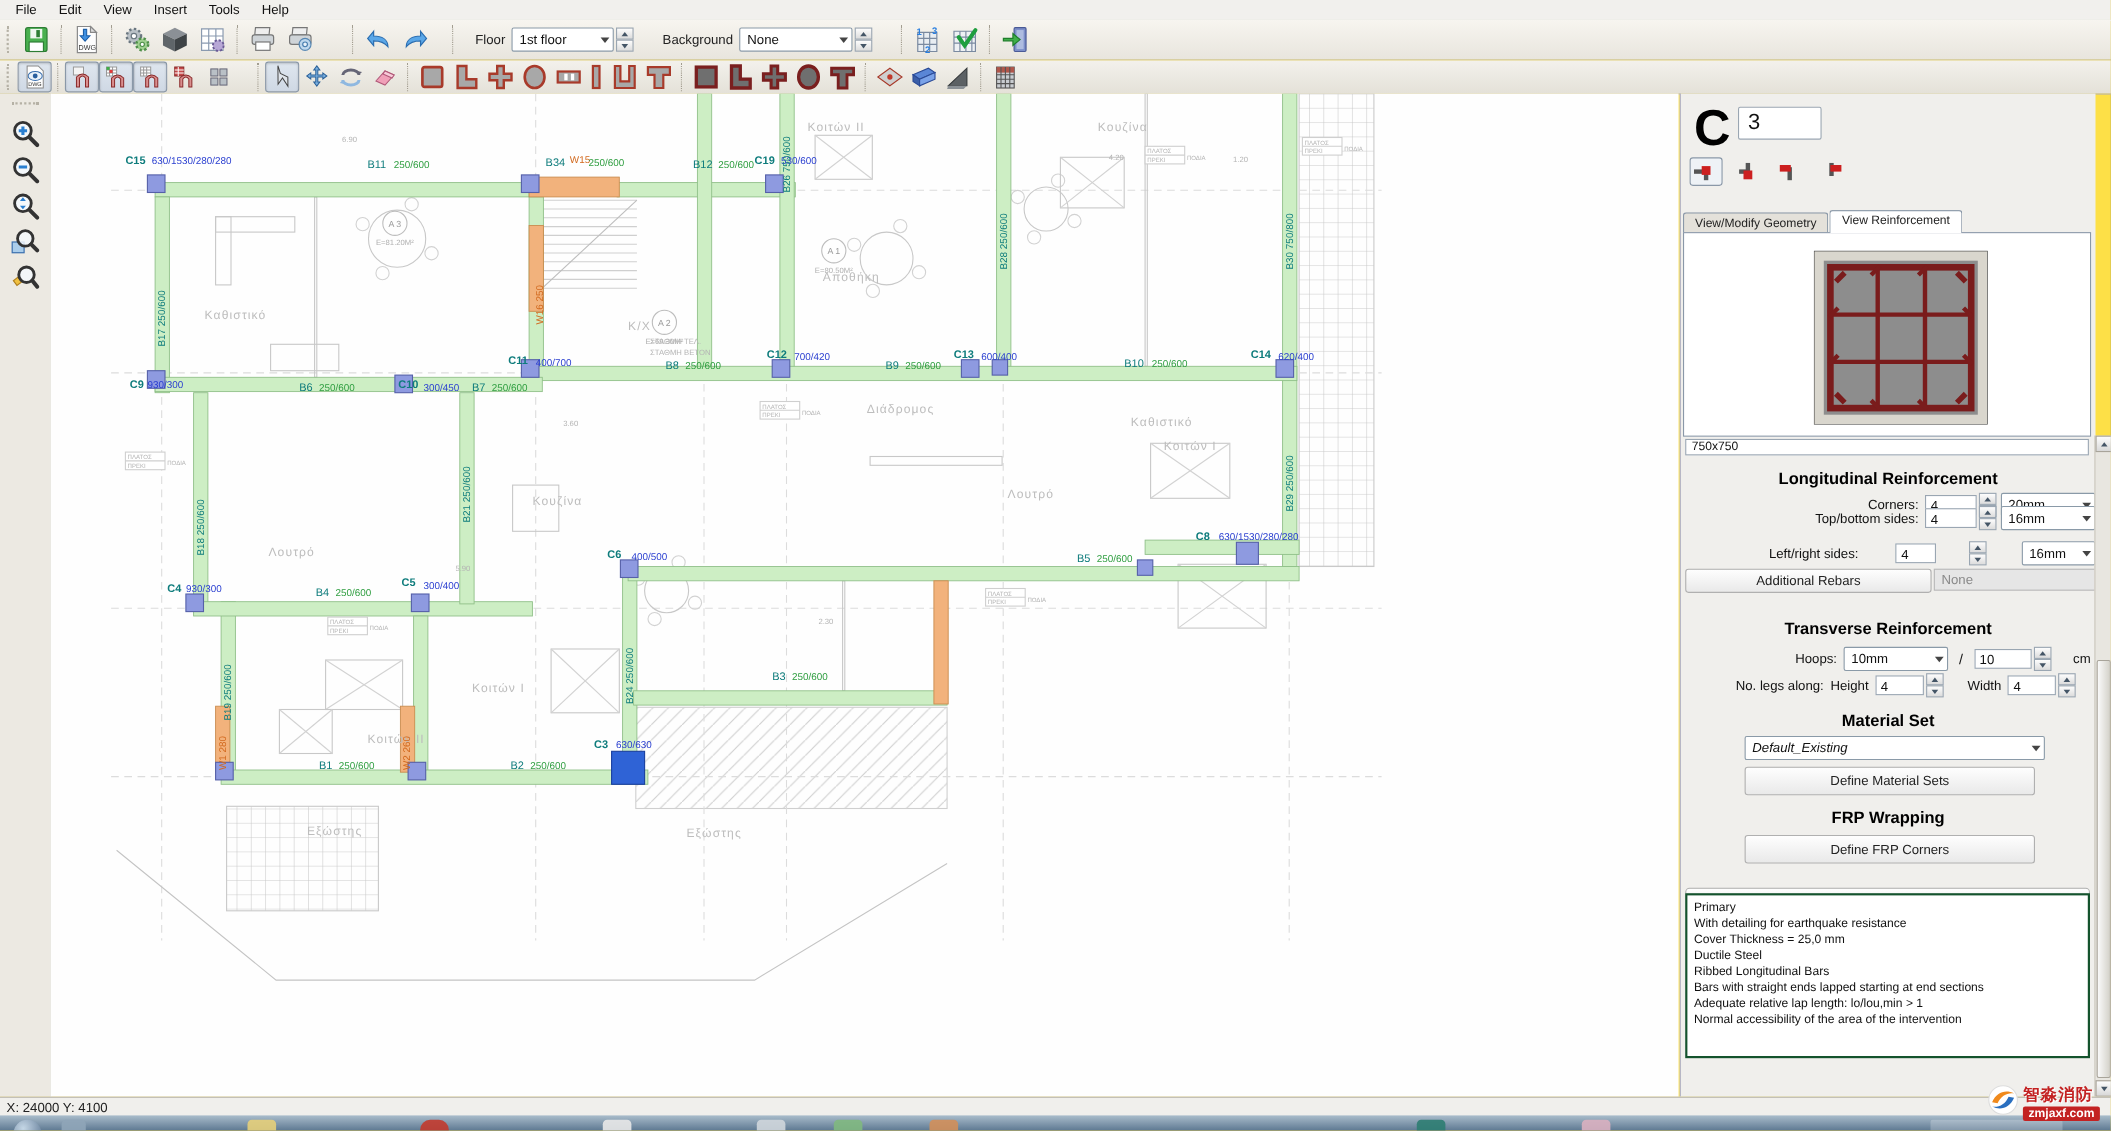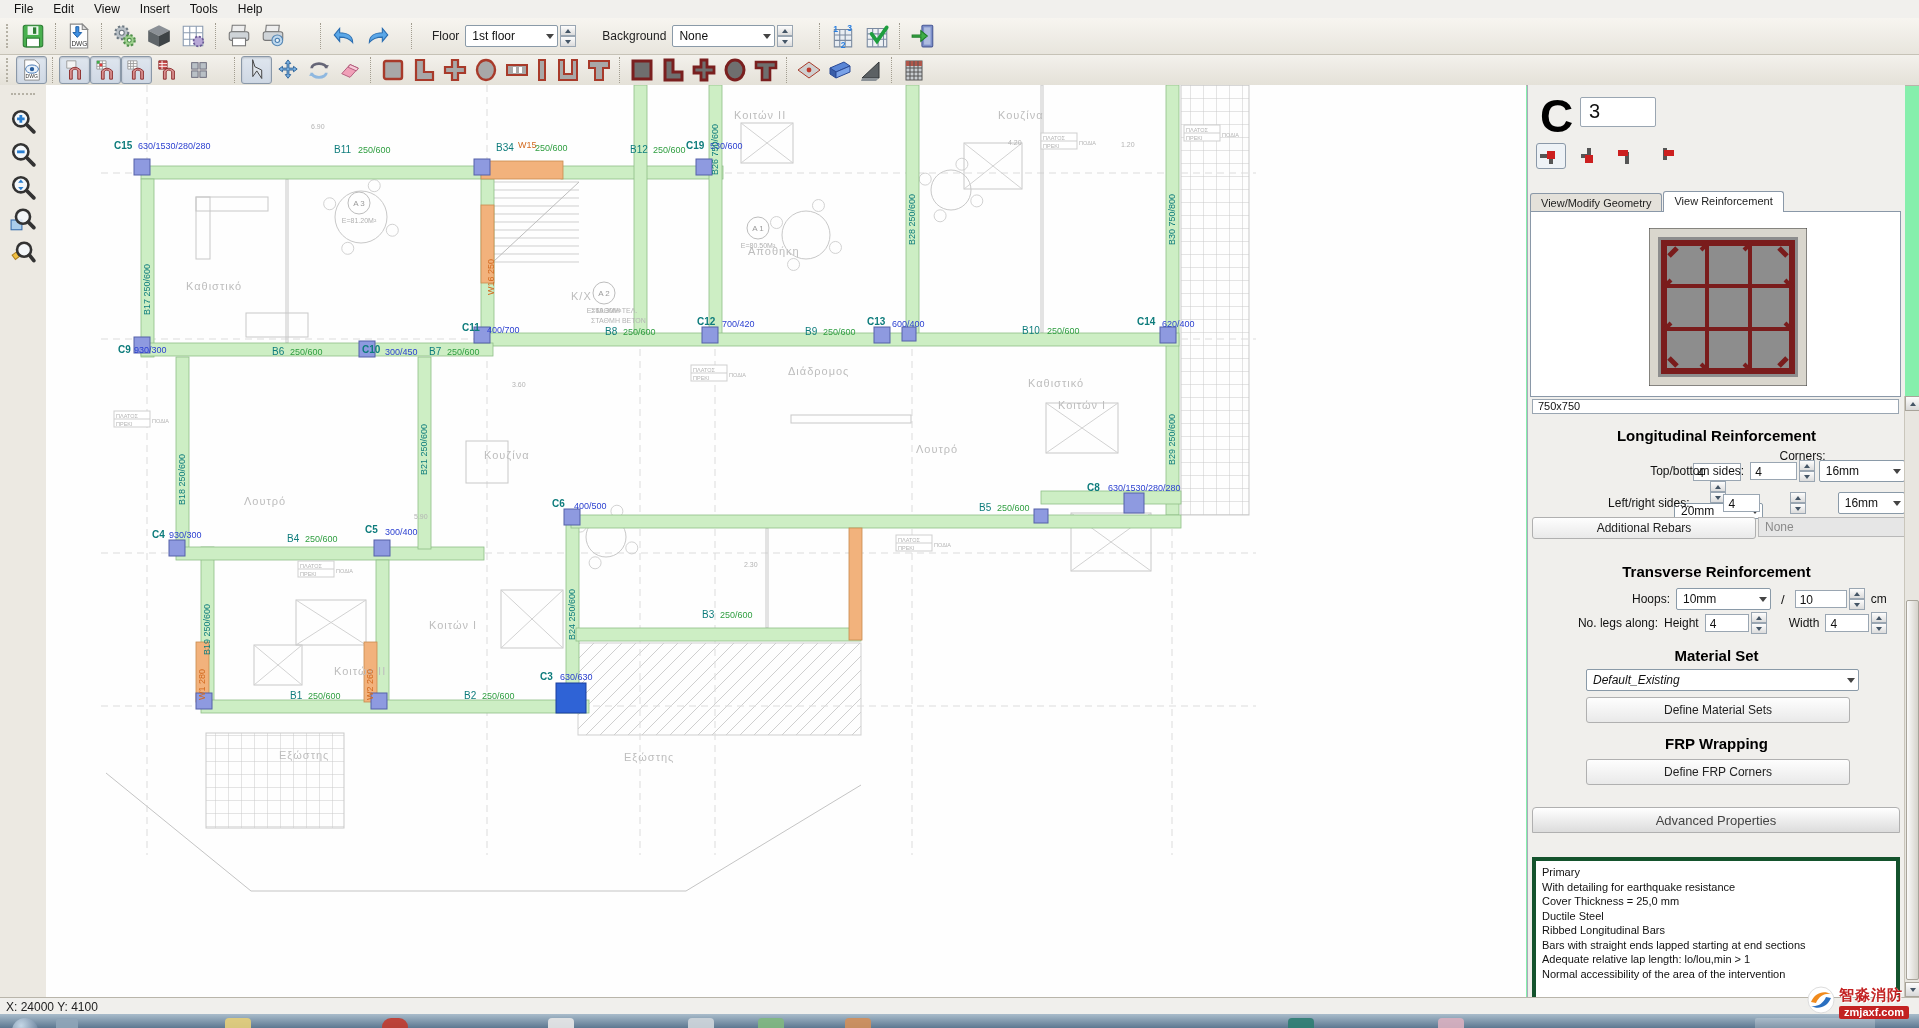--- a/index.html
+++ b/index.html
@@ -1,16 +1,16 @@
 <!DOCTYPE html>
 <html><head>
 <meta charset="utf-8">
 <style>
   html,body{margin:0;padding:0;background:#777;}
-  #app{position:relative;width:1919px;height:1028px;background:#86efac;overflow:hidden;
+  #app{position:relative;width:1919px;height:1028px;background:#fde047;overflow:hidden;
        font-family:"Liberation Sans",sans-serif;font-size:12px;color:#111;}
 
   
   .menubar{position:absolute;top:0;left:0;right:0;height:18px;background:#f1f0ed;
            display:flex;align-items:center;padding-left:4px;border-bottom:1px solid #dcd9d1;}
   .menu-item{padding:2px 10px 3px;cursor:default;}
 
   
   .toolbar1{position:absolute;top:18px;left:0;right:0;height:36px;
             background:linear-gradient(#f7f5f0,#e8e5dd);border-bottom:1px solid #c6c2b6;
@@ -65,21 +65,21 @@
   .prow{position:absolute;left:0;width:377px;height:20px;display:flex;align-items:center;}
   .plabel{width:224px;text-align:right;padding-right:6px;font-size:12px;}
   .pinput{width:48px;height:18px;background:#fff;border:1px solid #9aa6b2;font-size:12px;padding-left:4px;line-height:18px;box-sizing:border-box;}
   .pselect{width:78px;margin-left:4px;}
   .btn{background:linear-gradient(#fefefe,#e9e9e9);border:1px solid #b0b0b0;border-radius:3px;
        display:flex;align-items:center;justify-content:center;font-size:12px;color:#222;}
   .none-field{background:#e6e6e6;border:1px solid #b8b8b8;color:#8a8a8a;font-size:12px;display:flex;align-items:center;padding-left:6px;}
   .adv-head{position:absolute;left:4px;top:722px;width:368px;height:26px;border:1px solid #b0b0b0;border-radius:4px 4px 0 0;
             background:linear-gradient(#ffffff,#dcdcdc);display:flex;align-items:center;justify-content:center;
             font-size:13px;color:#444;box-sizing:border-box;}
-  .adv-body{position:absolute;left:4px;top:772px;width:368px;height:150px;background:#fff;border:4px solid #14532d;
+  .adv-body{position:absolute;left:4px;top:727px;width:368px;height:150px;background:#fff;border:2px solid #14532d;
             font-size:11px;line-height:1.32;padding:4px 6px;box-sizing:border-box;color:#111;}
 
   
   .pscroll{position:absolute;left:1904px;top:396px;width:15px;height:601px;background:#e8e6e0;border-left:1px solid #cac6bb;}
   .sc-btn{position:absolute;left:0;width:15px;height:15px;background:linear-gradient(#fdfdfd,#d8d8d8);
           border:1px solid #a8a49a;box-sizing:border-box;display:flex;align-items:center;justify-content:center;}
   .sc-thumb{position:absolute;left:1px;width:13px;background:linear-gradient(90deg,#fafafa,#d4d2ca);border:1px solid #a8a49a;border-radius:2px;box-sizing:border-box;}
 
   
   .statusbar{position:absolute;left:0;right:0;top:997px;height:17px;background:#f0efec;border-top:1px solid #b9b5aa;
@@ -746,21 +746,21 @@
         <path d="M58 15v128M101 15v128M15 58h128M15 101h128" stroke="#7a1c1c" stroke-width="4"></path>
         <path d="M20 28l8-8M138 28l-8-8M20 130l8 8M138 130l-8 8" stroke="#7a1c1c" stroke-width="5"></path>
         <path d="M52 22l8-8M95 22l8-8M52 136l8 8M95 136l8 8M22 52l-8 8M136 52l8 8M22 95l-8 8M136 95l8 8" stroke="#7a1c1c" stroke-width="4"></path>
       </svg>
     </div>
 
     <div class="size-field">750x750</div>
 
     <div class="sec-title" style="top:342px;">Longitudinal Reinforcement</div>
 
-    <div class="prow" style="top:364px;flex-direction:column;">
+    <div class="prow" style="top:364px;">
       <span class="plabel">Corners:</span>
       <span class="pinput">4</span>
       <span class="spin">
           <span class="spin-btn">
             <span class="tri-up"></span>
           </span>
           <span class="spin-btn">
             <span class="tri-down"></span>
           </span>
         </span>
@@ -816,21 +816,21 @@
       <span style="margin:0 10px;font-size:13px;">/</span>
       <span class="pinput" style="width:52px;">10</span>
       <span class="spin">
           <span class="spin-btn">
             <span class="tri-up"></span>
           </span>
           <span class="spin-btn">
             <span class="tri-down"></span>
           </span>
         </span>
-      <span style="margin-left:6px;">cm</span>
+      <span style="margin-left:20px;">cm</span>
     </div>
     <div class="prow" style="top:528px;">
       <span style="width:130px;text-align:right;padding-right:6px;">No. legs along:</span>
       <span style="margin-right:6px;">Height</span>
       <span class="pinput" style="width:44px;">4</span>
       <span class="spin">
           <span class="spin-btn">
             <span class="tri-up"></span>
           </span>
           <span class="spin-btn">

